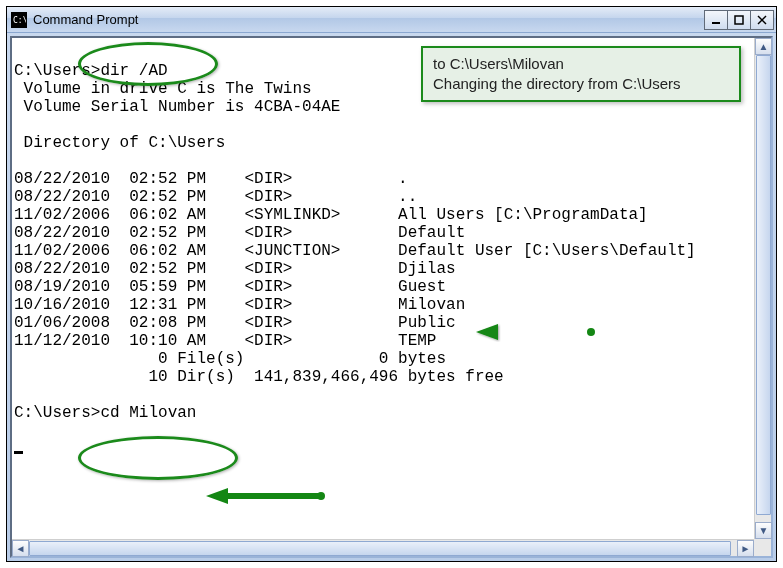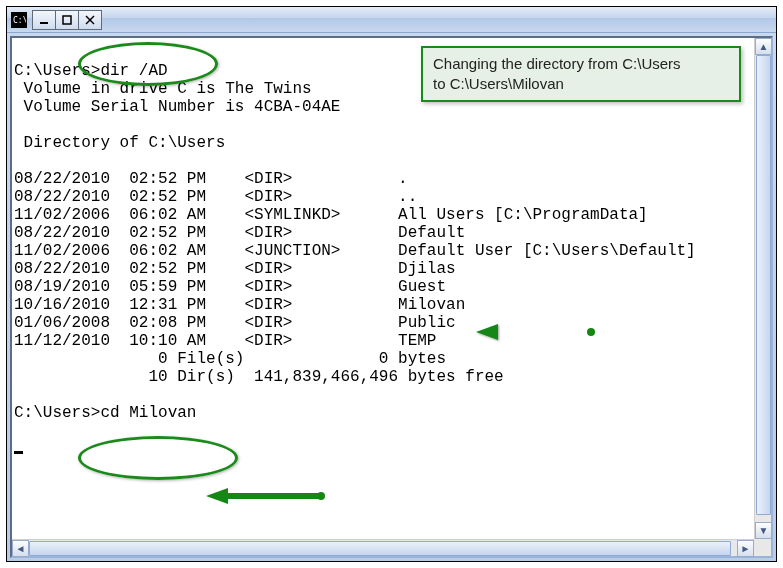--- a/index.html
+++ b/index.html
@@ -156,20 +156,21 @@
 
 <div class="window">
 
   <div class="titlebar">
     <span class="titlebar-icon">
       <svg width="14" height="12" viewBox="0 0 14 12">
         <rect x="0" y="0" width="14" height="12" fill="#000"></rect>
         <text x="1" y="9" font-size="8" fill="#fff" font-family="monospace">C:\</text>
       </svg>
     </span>
+    <span class="titlebar-text">Command Prompt</span>
     <div class="win-btns">
       <div class="win-btn">
           <svg width="10" height="10">
             <rect x="1" y="7" width="8" height="2" fill="#000"></rect>
           </svg>
         </div>
       <div class="win-btn">
           <svg width="10" height="10">
             <rect x="1" y="1" width="8" height="8" fill="none" stroke="#000" stroke-width="1.5"></rect>
           </svg>
@@ -234,18 +235,18 @@
       <circle cx="115" cy="10" r="4" fill="#148714"></circle>
     </svg>
 
     <svg class="arrow" style="left:194px; top:448px; width:120px; height:20px;">
       <line x1="115" y1="10" x2="15" y2="10" stroke="#148714" stroke-width="6"></line>
       <polygon points="0,10 22,2 22,18" fill="#148714"></polygon>
       <circle cx="115" cy="10" r="4" fill="#148714"></circle>
     </svg>
 
     <div class="callout" style="right:30px; top:8px; width:320px;">
+      <div>to C:\Users\Milovan</div>
       <div>Changing the directory from C:\Users</div>
-      <div>to C:\Users\Milovan</div>
     </div>
 
   </div>
 </div>
 
 </body></html>

